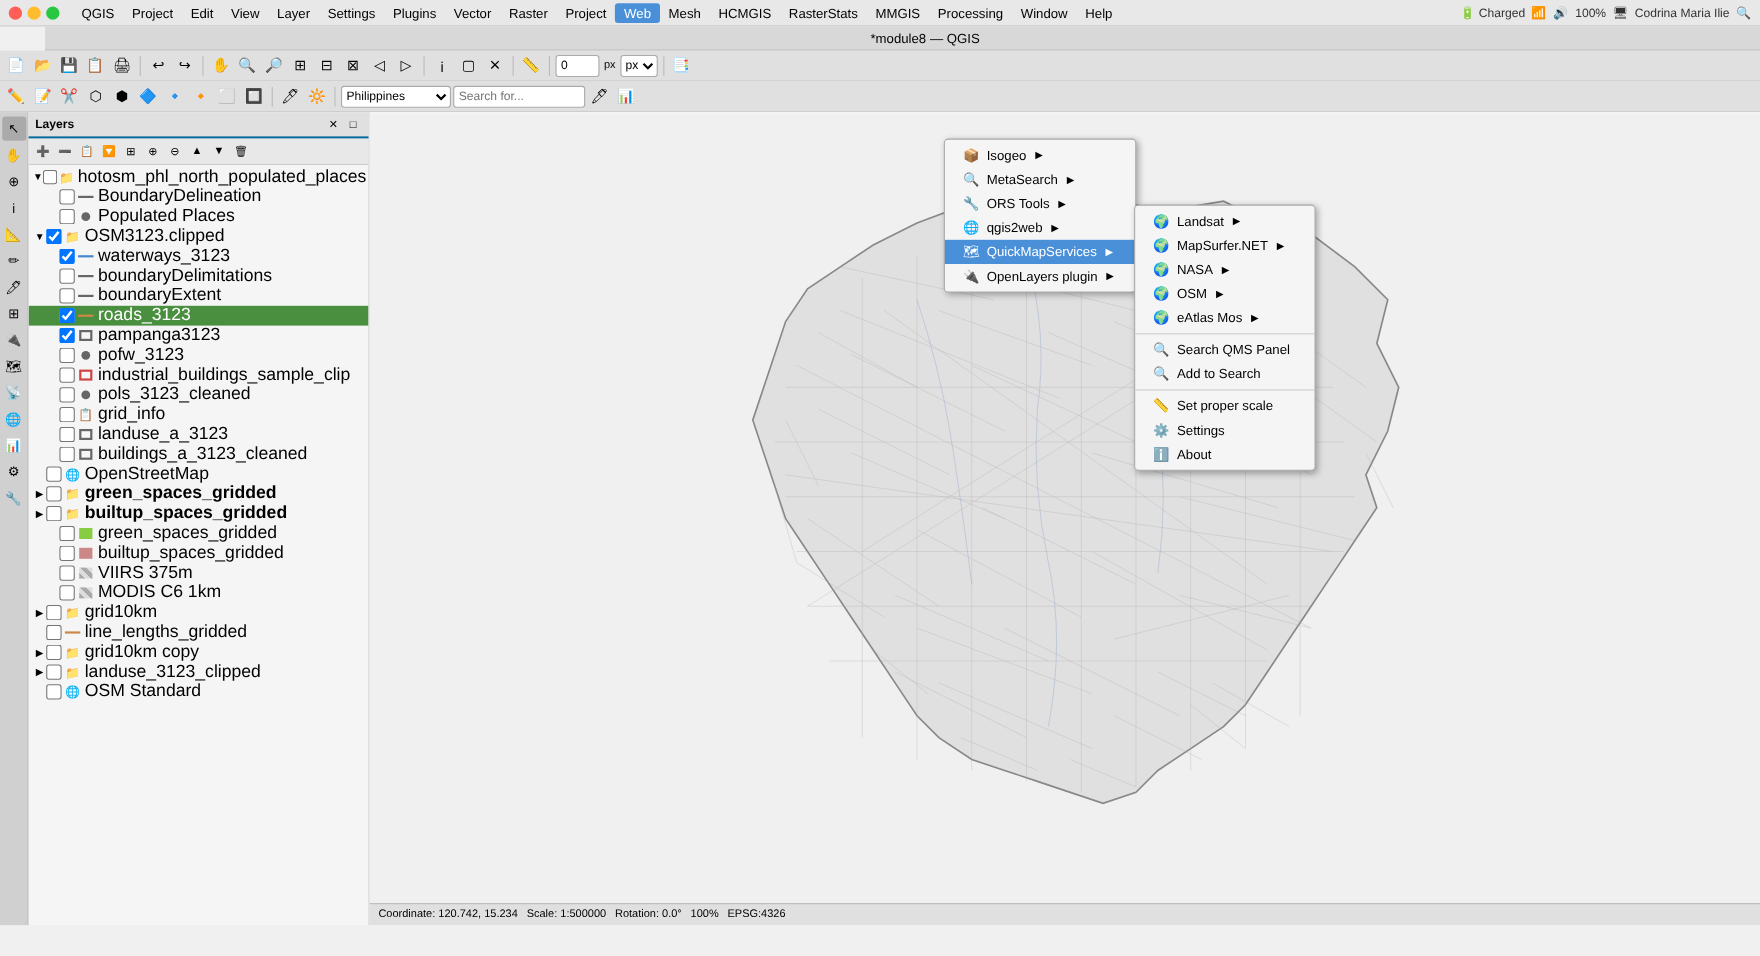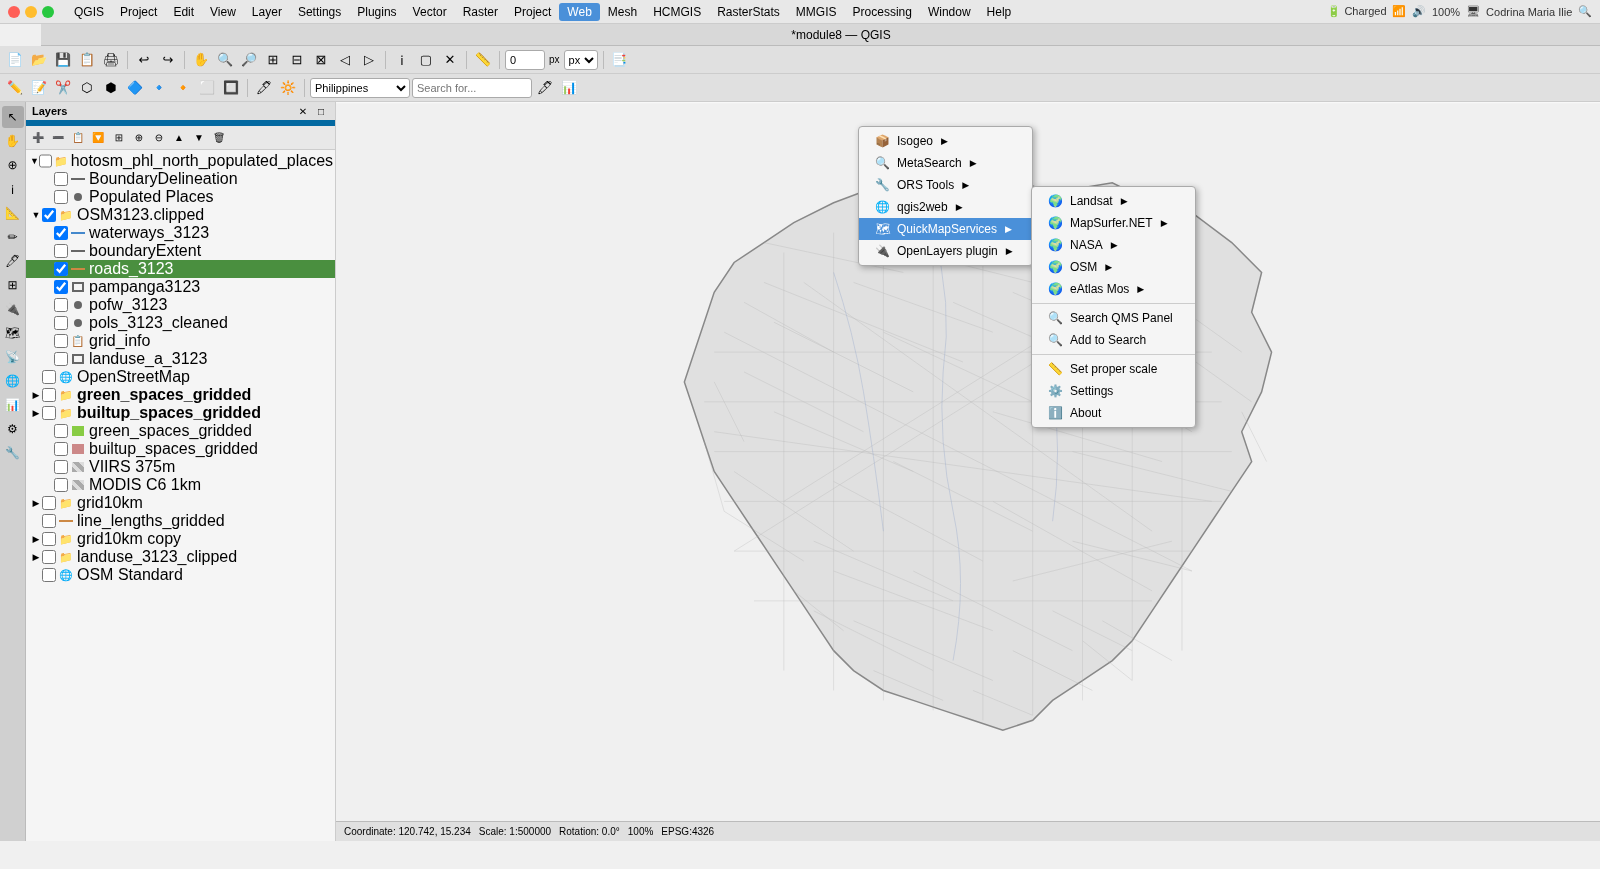--- a/index.html
+++ b/index.html
@@ -69,21 +69,21 @@
       cursor: pointer; border-radius: 3px; font-size: 12px;
     }
     .tool-btn.active { background: #aaa; }
 
     
     #layers-panel {
       width: 310px; background: #f5f5f5; border-right: 1px solid #ccc;
       display: flex; flex-direction: column;
     }
     #layers-header {
-      height: 24px; background: #e0e0e0; border-bottom: 6px solid #0369a1;
+      height: 24px; background: #e0e0e0; border-bottom: 2px solid #0369a1;
       display: flex; align-items: center; padding: 0 6px; justify-content: space-between;
     }
     #layers-header span { font-size: 11px; font-weight: bold; }
     .layers-header-icons { display: flex; gap: 2px; }
     .lh-icon { width: 16px; height: 16px; display: flex; align-items: center; justify-content: center; cursor: pointer; font-size: 10px; }
 
     #layers-toolbar {
       height: 24px; background: #e8e8e8; border-bottom: 1px solid #ccc;
       display: flex; align-items: center; padding: 0 4px; gap: 2px;
     }
@@ -316,20 +316,28 @@
             <span class="waterways-icon"></span>
           </div>
           <span class="layer-name">waterways_3123</span>
         </div>
         <div class="layer-item indent1">
           <div class="layer-expand"></div>
           <input type="checkbox" class="layer-check" style="">
           <div class="layer-icon">
             <span class="roads-icon" style="background: rgb(102, 102, 102);"></span>
           </div>
+          <span class="layer-name">boundaryDelimitations</span>
+        </div>
+        <div class="layer-item indent1">
+          <div class="layer-expand"></div>
+          <input type="checkbox" class="layer-check" style="">
+          <div class="layer-icon">
+            <span class="roads-icon" style="background: rgb(102, 102, 102);"></span>
+          </div>
           <span class="layer-name">boundaryExtent</span>
         </div>
         <div class="layer-item selected indent1">
           <div class="layer-expand"></div>
           <input type="checkbox" class="layer-check" checked="" style="">
           <div class="layer-icon">
             <span class="roads-icon"></span>
           </div>
           <span class="layer-name">roads_3123</span>
         </div>
@@ -341,20 +349,28 @@
           </div>
           <span class="layer-name">pampanga3123</span>
         </div>
         <div class="layer-item indent1">
           <div class="layer-expand"></div>
           <input type="checkbox" class="layer-check" style="">
           <div class="layer-icon">
             <span class="icon-point"></span>
           </div>
           <span class="layer-name">pofw_3123</span>
+        </div>
+        <div class="layer-item indent1">
+          <div class="layer-expand"></div>
+          <input type="checkbox" class="layer-check" style="">
+          <div class="layer-icon">
+            <span class="icon-poly" style="border-color: rgb(204, 68, 68);"></span>
+          </div>
+          <span class="layer-name">industrial_buildings_sample_clip</span>
         </div>
         <div class="layer-item indent1">
           <div class="layer-expand"></div>
           <input type="checkbox" class="layer-check" style="">
           <div class="layer-icon">
             <span class="icon-point"></span>
           </div>
           <span class="layer-name">pols_3123_cleaned</span>
         </div>
         <div class="layer-item indent1">
@@ -363,20 +379,28 @@
           <div class="layer-icon" style="font-size: 11px;">📋</div>
           <span class="layer-name">grid_info</span>
         </div>
         <div class="layer-item indent1">
           <div class="layer-expand"></div>
           <input type="checkbox" class="layer-check" style="">
           <div class="layer-icon">
             <span class="icon-poly"></span>
           </div>
           <span class="layer-name">landuse_a_3123</span>
+        </div>
+        <div class="layer-item indent1">
+          <div class="layer-expand"></div>
+          <input type="checkbox" class="layer-check" style="">
+          <div class="layer-icon">
+            <span class="icon-poly"></span>
+          </div>
+          <span class="layer-name">buildings_a_3123_cleaned</span>
         </div>
         <div class="layer-item">
           <div class="layer-expand"></div>
           <input type="checkbox" class="layer-check" style="">
           <div class="layer-icon" style="font-size: 11px;">🌐</div>
           <span class="layer-name">OpenStreetMap</span>
         </div>
         <div class="layer-item">
           <div class="layer-expand">▶</div>
           <input type="checkbox" class="layer-check" style="">

